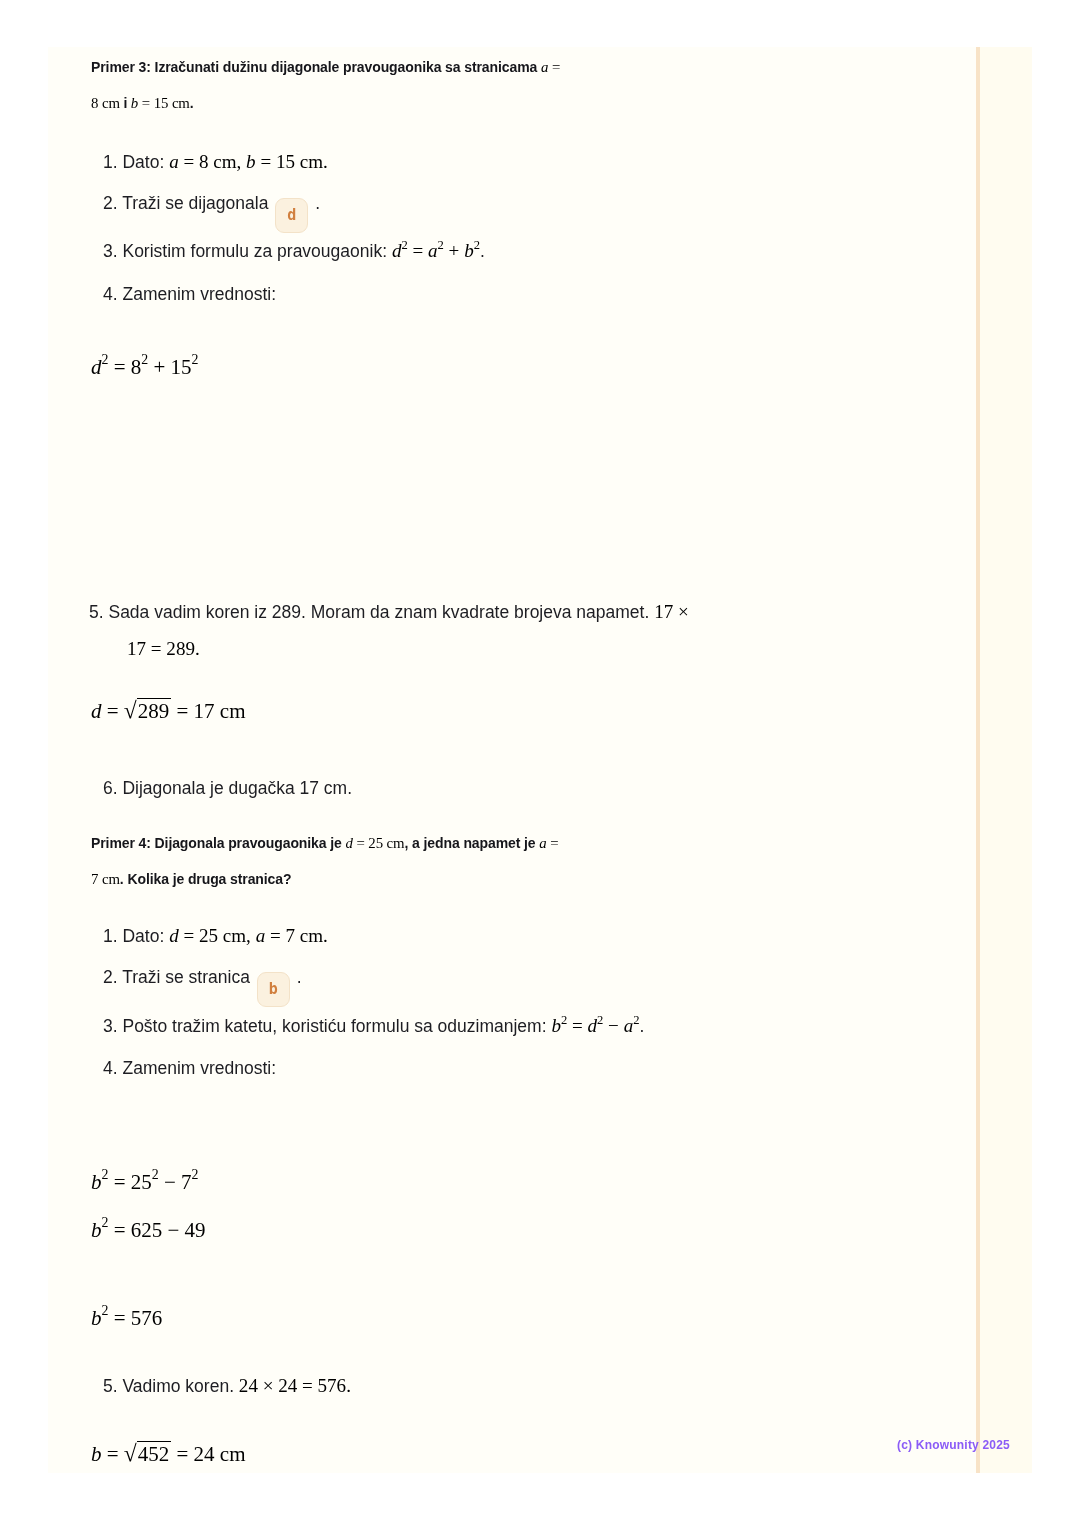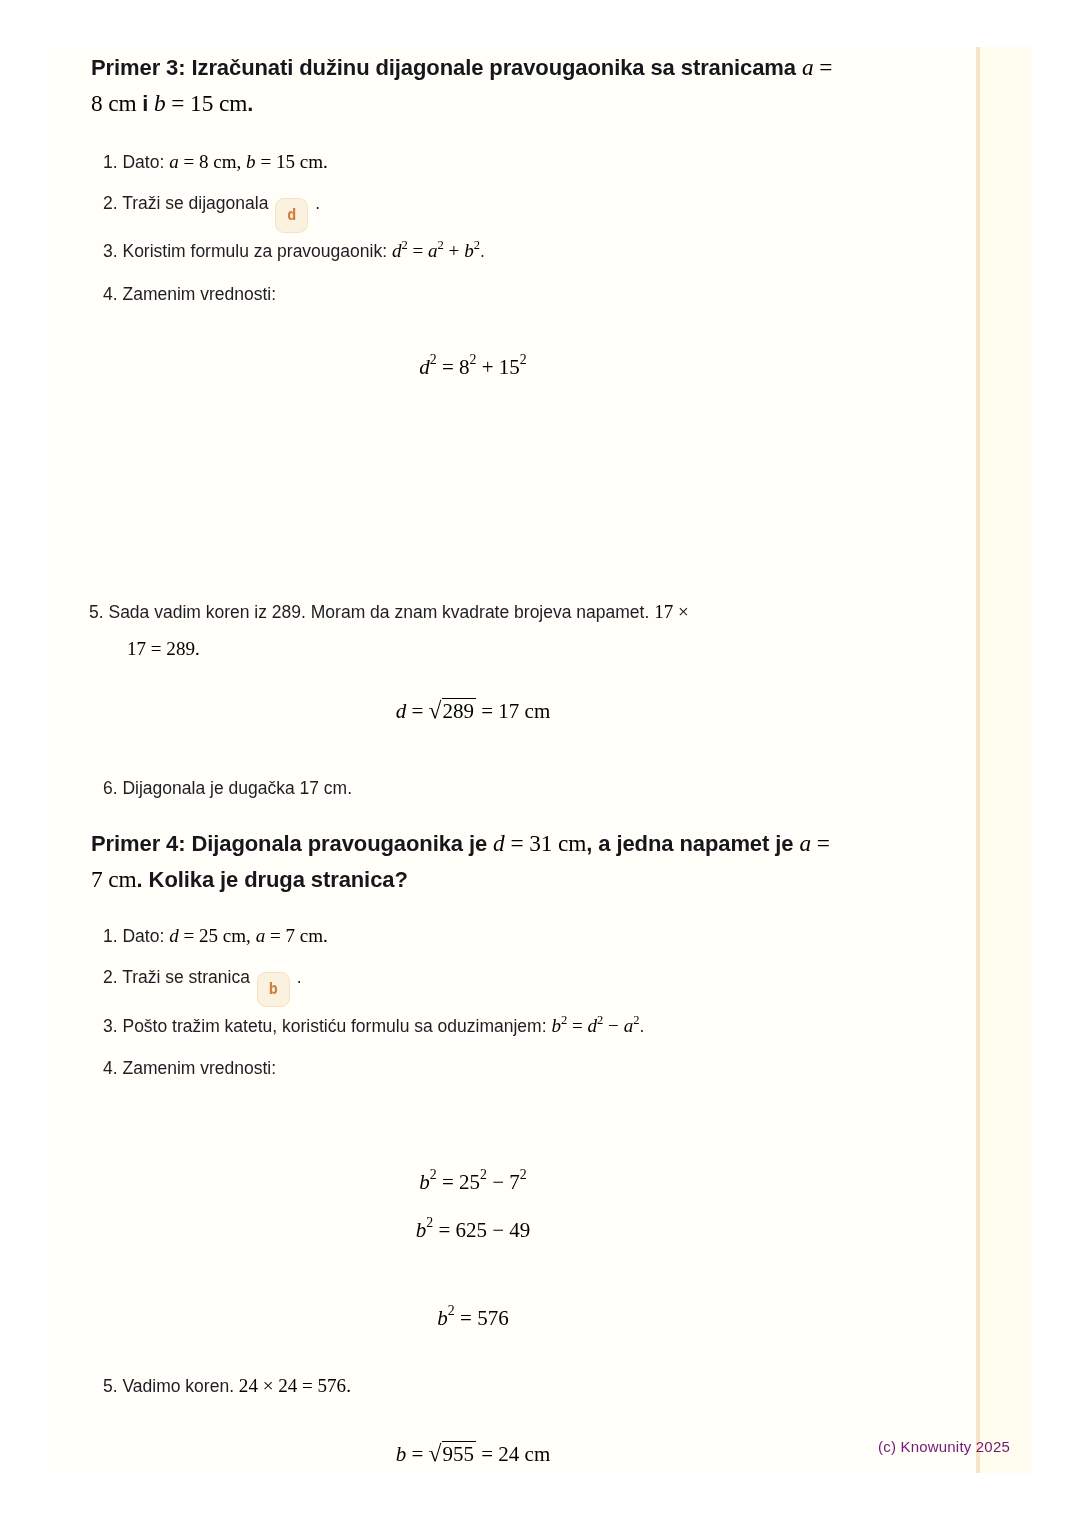--- a/index.html
+++ b/index.html
@@ -17,49 +17,49 @@
   }
   .divider-line{
     position:absolute;top:0;left:928px;width:4px;height:100%;
     background:#f8e3c7;
   }
   .row{
     position:absolute;white-space:nowrap;
     font-size:17.5px;line-height:23px;color:#1d1d22;
   }
   .title-row{
-    font-weight:700;font-size:22px;letter-spacing:-0.1px;color:#16161b;
+    font-weight:700;font-size:14px;letter-spacing:-0.1px;color:#16161b;
   }
   .m{
     font-family:"Liberation Serif", serif;font-weight:400;
     font-size:1.09em;color:#000;
   }
   .title-row .m{font-size:1.06em;}
   .mi{font-style:italic;}
   sup.e{
     font-family:"Liberation Serif", serif;font-size:0.66em;
     position:relative;top:-0.12em;
   }
   .disp{
-    position:absolute;left:43px;width:764px;text-align:center;
+    position:absolute;left:43px;width:764px;
     font-family:"Liberation Serif", serif;font-size:21px;line-height:27px;color:#000;
     white-space:nowrap;
   }
   .badge{
     display:inline-block;vertical-align:-11px;margin:-14px 2px;
     background:#fbf1df;border:1px solid #f3e2c8;border-radius:9px;
     padding:9px 11px;line-height:1;
     font-family:"DejaVu Sans Mono", monospace;font-weight:700;font-size:15px;
     color:#d17f3e;
   }
   .rad{font-size:1.12em;}
   .sqrt-arg{border-top:1.4px solid #000;padding:0 2px 0 1px;}
   .watermark{
     position:absolute;right:22px;top:1391px;
-    font-size:15px;color:#701a75;letter-spacing:0.2px;
+    font-size:12px;color:#8b5cf6;letter-spacing:0.2px;font-weight:bold;
   }
 </style>
 </head>
 <body>
 
 <div class="page">
   <div class="margin-strip"></div>
   <div class="divider-line"></div>
 
   <div class="row title-row" style="top:9px;left:43px">
@@ -95,21 +95,21 @@
 
   <div class="disp" style="top:650px">
     <span class="mi">d</span><span> = </span><span class="rad">√</span><span class="sqrt-arg">289</span><span> = 17 cm</span>
   </div>
 
   <div class="row" style="top:730px;left:55px">
     <span>6. Dijagonala je dugačka 17 cm.</span>
   </div>
 
   <div class="row title-row" style="top:785px;left:43px">
-    <span>Primer 4: Dijagonala pravougaonika je </span><span class="m mi">d</span><span class="m"> = 31 cm</span><span>, a jedna napamet je </span><span class="m mi">a</span><span class="m"> =</span>
+    <span>Primer 4: Dijagonala pravougaonika je </span><span class="m mi">d</span><span class="m"> = 25 cm</span><span>, a jedna napamet je </span><span class="m mi">a</span><span class="m"> =</span>
   </div>
   <div class="row title-row" style="top:821px;left:43px">
     <span class="m">7 cm</span><span>. Kolika je druga stranica?</span>
   </div>
 
   <div class="row" style="top:877px;left:55px">
     <span>1. Dato: </span><span class="m"><span class="mi">d</span><span> = 25 cm, </span><span class="mi">a</span><span> = 7 cm.</span></span>
   </div>
   <div class="row" style="top:919px;left:55px">
     <span>2. Traži se stranica </span><span class="badge">b</span><span> .</span>
@@ -129,17 +129,17 @@
   </div>
   <div class="disp" style="top:1252px">
     <span class="mi">b</span><sup class="e">2</sup><span> = 576</span>
   </div>
 
   <div class="row" style="top:1327px;left:55px">
     <span>5. Vadimo koren. </span><span class="m">24 × 24 = 576.</span>
   </div>
 
   <div class="disp" style="top:1393px">
-    <span class="mi">b</span><span> = </span><span class="rad">√</span><span class="sqrt-arg">955</span><span> = 24 cm</span>
+    <span class="mi">b</span><span> = </span><span class="rad">√</span><span class="sqrt-arg">452</span><span> = 24 cm</span>
   </div>
 
   <div class="watermark">(c) Knowunity 2025</div>
 </div>
 
 </body></html>

